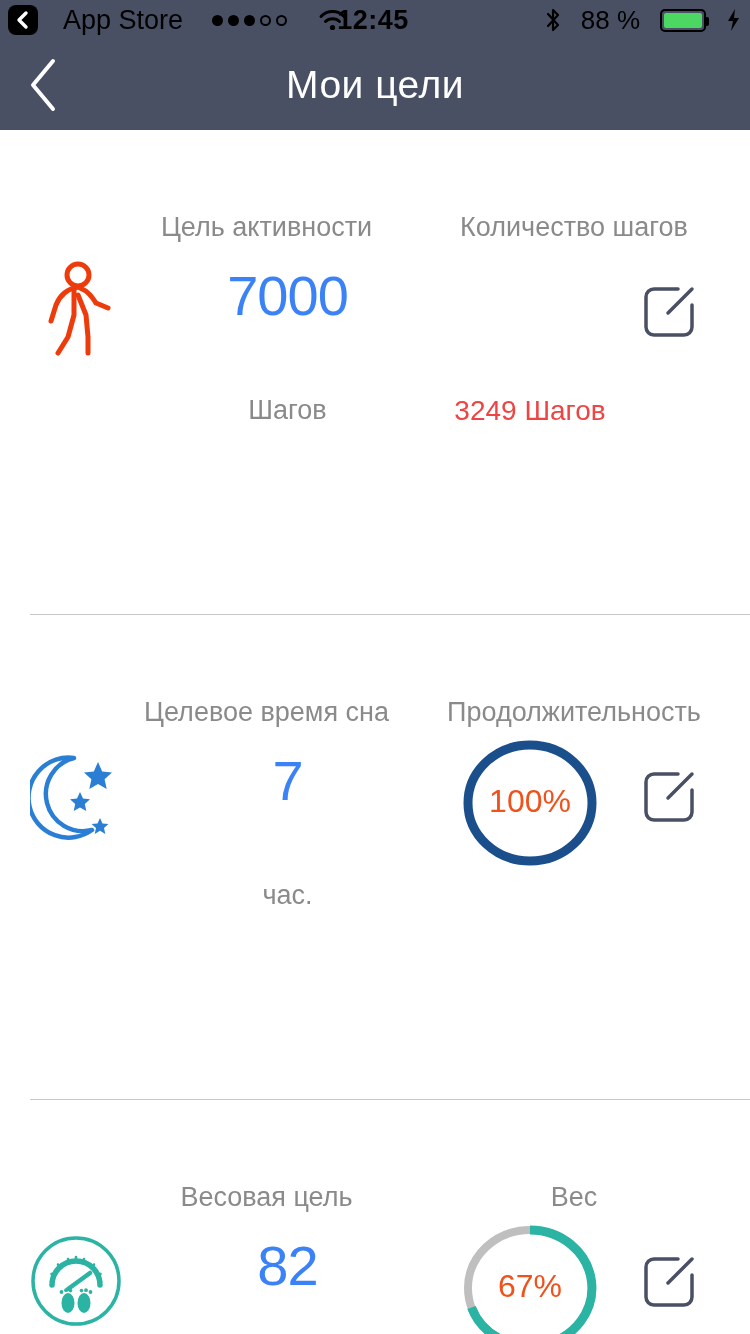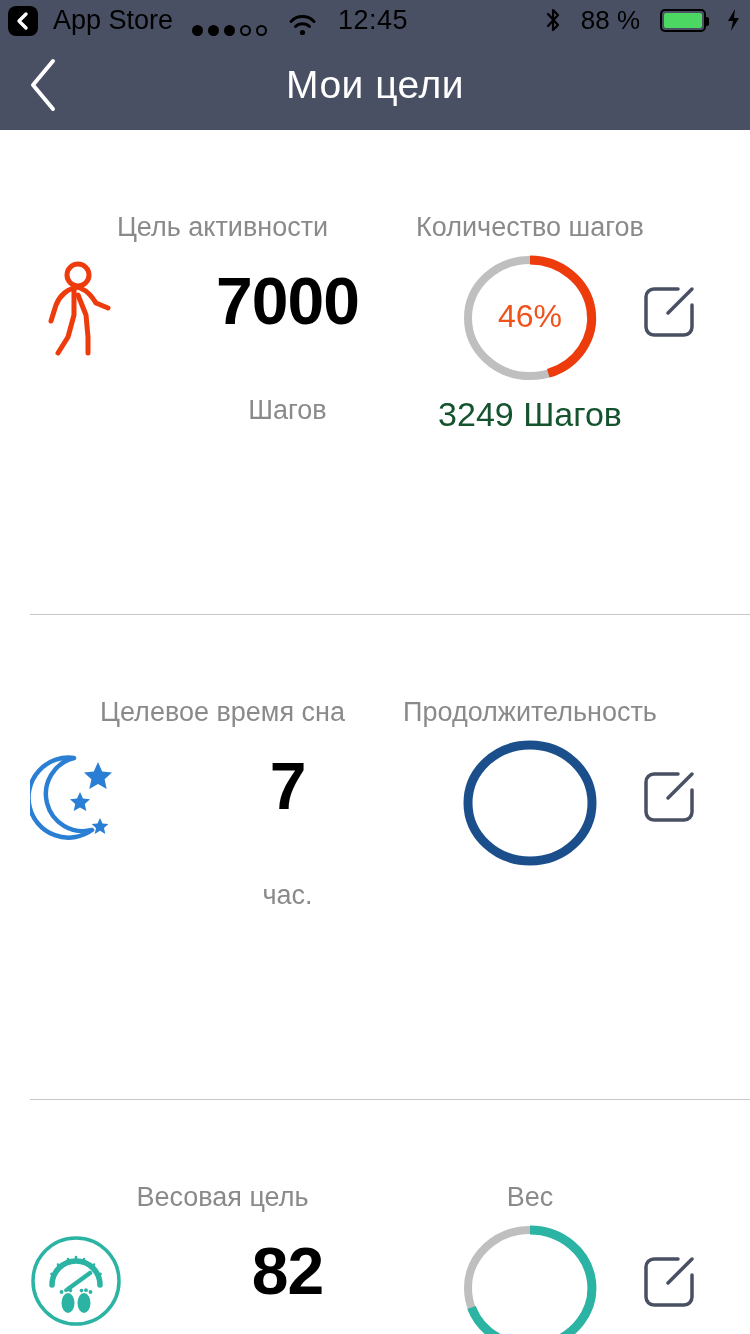--- a/index.html
+++ b/index.html
@@ -19,23 +19,23 @@
   .statusbar {
     height: 40px;
     background: #4a5064;
     display: flex;
     align-items: center;
     position: relative;
     color: #000000;
   }
   .sb-left {
     display: flex;
-    align-items: flex-end;
+    align-items: center;
     margin-left: 8px;
-    gap: 15px;
+    gap: 25px;
   }
   .sb-backbadge {
     width: 30px;
     height: 30px;
     border-radius: 8px;
     background: #000000;
     display: flex;
     align-items: center;
     justify-content: center;
   }
@@ -58,21 +58,21 @@
     box-sizing: border-box;
   }
   .sb-dot.on { background: #000000; }
   .sb-dot.off { border: 2px solid #000000; background: transparent; }
   .sb-wifi { margin-left: 6px; display: block; }
   .sb-time {
     position: absolute;
     left: 0; right: 4px;
     text-align: center;
     font-size: 27px;
-    font-weight: normal;
+    font-weight: bold;
     color: #000000;
     letter-spacing: 0.5px;
   }
   .sb-right {
     position: absolute;
     right: 9px;
     display: flex;
     align-items: center;
     gap: 20px;
   }
@@ -145,20 +145,21 @@
     background: #c8c8c8;
     margin-left: 30px;
   }
 
   .g-label {
     position: absolute;
     font-size: 27px;
     color: #8a8a8a;
     white-space: nowrap;
     text-align: center;
+    padding-left: 44px;
   }
   .g-label.left  { left: 0; width: 445px; top: 22px; }
   .g-label.right { left: 370px; width: 320px; top: 22px; }
 
   .g-icon {
     position: absolute;
     left: 24px;
     top: 62px;
     width: 104px;
     height: 118px;
@@ -166,23 +167,23 @@
     align-items: center;
     justify-content: center;
   }
 
   .g-value {
     position: absolute;
     left: 130px;
     width: 315px;
     top: 78px;
     text-align: center;
-    font-size: 66px;
-    font-weight: bold;
-    color: #000000;
+    font-size: 56px;
+    font-weight: normal;
+    color: #3b82f6;
     letter-spacing: -1px;
     line-height: 1;
   }
 
   .g-unit {
     position: absolute;
     left: 130px;
     width: 315px;
     top: 205px;
     text-align: center;
@@ -205,22 +206,22 @@
     font-size: 32px;
     color: #f0521c;
   }
 
   .g-sub {
     position: absolute;
     left: 400px;
     width: 260px;
     top: 205px;
     text-align: center;
-    font-size: 34px;
-    color: #14532d;
+    font-size: 28px;
+    color: #ef4444;
     white-space: nowrap;
   }
 
   .g-edit {
     position: absolute;
     left: 640px;
     top: 93px;
     width: 62px;
     height: 62px;
     cursor: pointer;
@@ -292,27 +293,20 @@
           <path d="M46 29 C54 32 58 38 62 44 L74 49"></path>
           <path d="M40 32 L40 56 L34 78 L24 94"></path>
           <path d="M44 36 L52 56 L54 78 L54 94"></path>
         </g>
       </svg>
     </div>
 
     <div class="g-value">7000</div>
     <div class="g-unit">Шагов</div>
 
-    <div class="g-ring">
-      <svg width="150" height="140" viewBox="0 0 150 140">
-        <ellipse cx="75" cy="70" rx="62" ry="58" fill="none" stroke="#bfbfbf" stroke-width="8"></ellipse>
-        <path d="M75 12 A62 58 0 0 1 93.3 125.3" fill="none" stroke="#ee3b0c" stroke-width="9" stroke-linecap="butt"></path>
-      </svg>
-      <div class="ring-pct">46%</div>
-    </div>
 
     <div class="g-sub">3249 Шагов</div>
 
     <div class="g-edit">
       <svg width="62" height="62" viewBox="0 0 62 62">
         <path d="M38 6 L14 6 A8 8 0 0 0 6 14 L6 44 A8 8 0 0 0 14 52 L44 52 A8 8 0 0 0 52 44 L52 22" fill="none" stroke="#4a5064" stroke-width="3.5" stroke-linecap="round" stroke-linejoin="round"></path>
         <line x1="28" y1="30" x2="52" y2="6" stroke="#4a5064" stroke-width="3.5" stroke-linecap="round"></line>
       </svg>
     </div>
   </div>
@@ -332,20 +326,21 @@
       </svg>
     </div>
 
     <div class="g-value">7</div>
     <div class="g-unit">час.</div>
 
     <div class="g-ring">
       <svg width="150" height="140" viewBox="0 0 150 140">
         <ellipse cx="75" cy="70" rx="62" ry="58" fill="none" stroke="#1b4f8c" stroke-width="9"></ellipse>
       </svg>
+      <div class="ring-pct">100%</div>
     </div>
 
 
     <div class="g-edit">
       <svg width="62" height="62" viewBox="0 0 62 62">
         <path d="M38 6 L14 6 A8 8 0 0 0 6 14 L6 44 A8 8 0 0 0 14 52 L44 52 A8 8 0 0 0 52 44 L52 22" fill="none" stroke="#4a5064" stroke-width="3.5" stroke-linecap="round" stroke-linejoin="round"></path>
         <line x1="28" y1="30" x2="52" y2="6" stroke="#4a5064" stroke-width="3.5" stroke-linecap="round"></line>
       </svg>
     </div>
   </div>
@@ -383,20 +378,21 @@
       </svg>
     </div>
 
     <div class="g-value">82</div>
 
     <div class="g-ring">
       <svg width="150" height="140" viewBox="0 0 150 140">
         <ellipse cx="75" cy="70" rx="62" ry="58" fill="none" stroke="#bfbfbf" stroke-width="8"></ellipse>
         <path d="M75 12 A62 58 0 1 1 16.5 89.5" fill="none" stroke="#2bb3a3" stroke-width="9" stroke-linecap="butt"></path>
       </svg>
+      <div class="ring-pct">67%</div>
     </div>
 
     <div class="g-edit">
       <svg width="62" height="62" viewBox="0 0 62 62">
         <path d="M38 6 L14 6 A8 8 0 0 0 6 14 L6 44 A8 8 0 0 0 14 52 L44 52 A8 8 0 0 0 52 44 L52 22" fill="none" stroke="#4a5064" stroke-width="3.5" stroke-linecap="round" stroke-linejoin="round"></path>
         <line x1="28" y1="30" x2="52" y2="6" stroke="#4a5064" stroke-width="3.5" stroke-linecap="round"></line>
       </svg>
     </div>
   </div>
 

